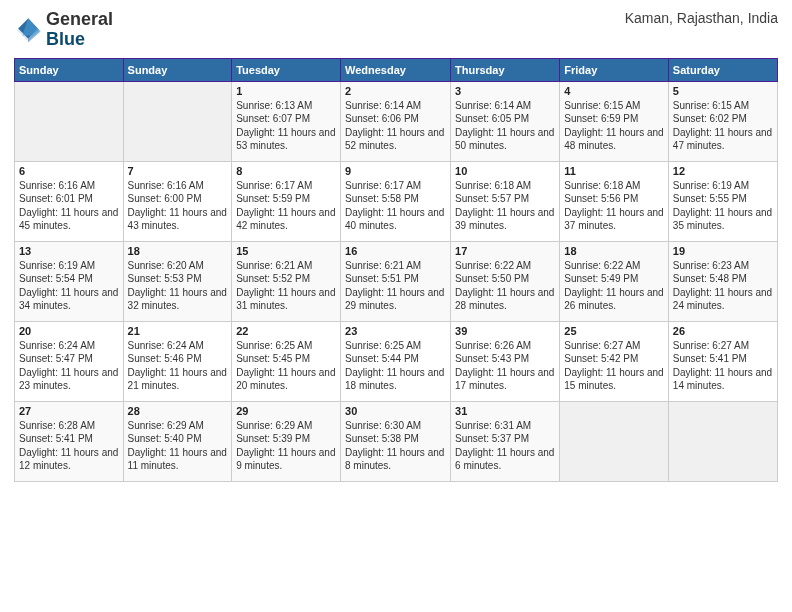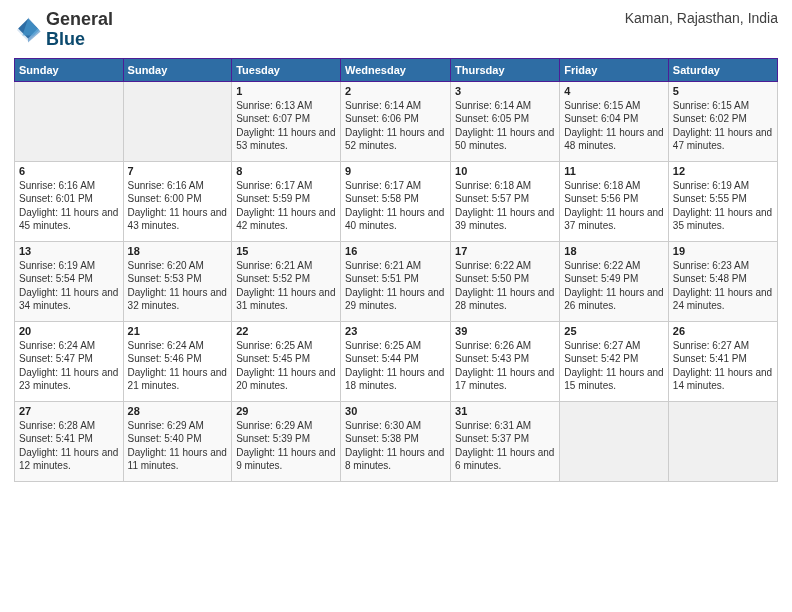--- a/index.html
+++ b/index.html
@@ -144,21 +144,21 @@
           </td>
           <td>
             <span class="day-num">3</span>
             <div class="day-info">Sunrise: 6:14 AM
 Sunset: 6:05 PM
 Daylight: 11 hours and 50 minutes.</div>
           </td>
           <td>
             <span class="day-num">4</span>
             <div class="day-info">Sunrise: 6:15 AM
-Sunset: 6:04 PM
+Sunset: 6:59 PM
 Daylight: 11 hours and 48 minutes.</div>
           </td>
           <td>
             <span class="day-num">5</span>
             <div class="day-info">Sunrise: 6:15 AM
 Sunset: 6:02 PM
 Daylight: 11 hours and 47 minutes.</div>
           </td>
         </tr>
         <tr>

